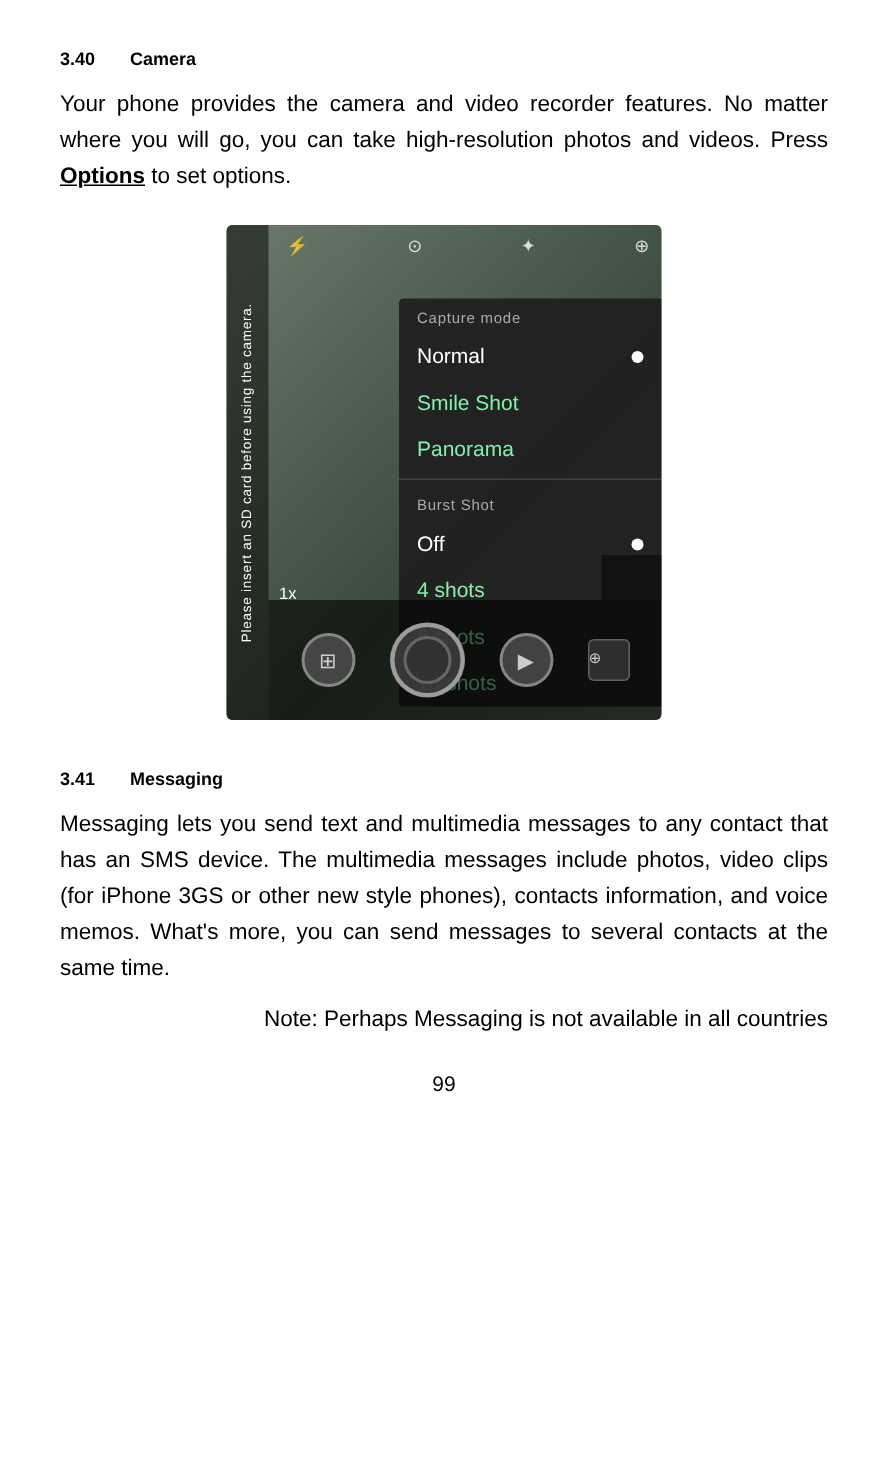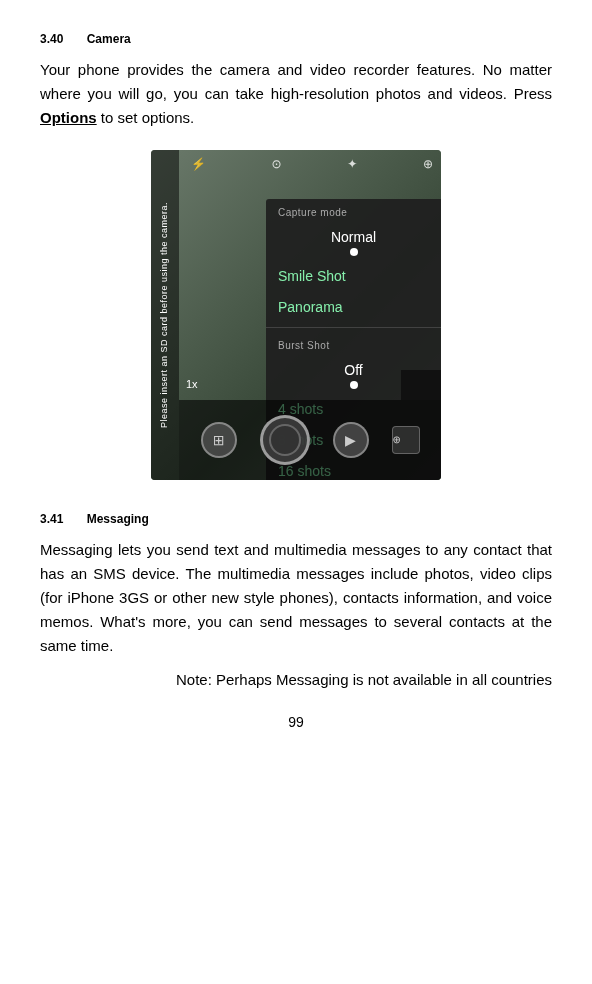--- a/index.html
+++ b/index.html
@@ -108,21 +108,20 @@
       display: flex;
       align-items: center;
       justify-content: space-between;
       padding: 5px 12px;
       color: #86efac;
       font-size: 14px;
     }
 
     .menu-item.selected {
       color: #ffffff;
-      flex-direction: column;
     }
 
     .menu-item .dot {
       width: 8px;
       height: 8px;
       border-radius: 50%;
       background: #ffffff;
       flex-shrink: 0;
     }
 
@@ -181,21 +180,21 @@
     }
 
     .ctrl-icon {
       color: #cccccc;
       font-size: 14px;
     }
 
     
     .zoom-text {
       position: absolute;
-      bottom: 88px;
+      bottom: 76px;
       left: 35px;
       color: #ffffff;
       font-size: 11px;
     }
 
     
     .camera-topbar {
       position: absolute;
       top: 5px;
       left: 32px;

